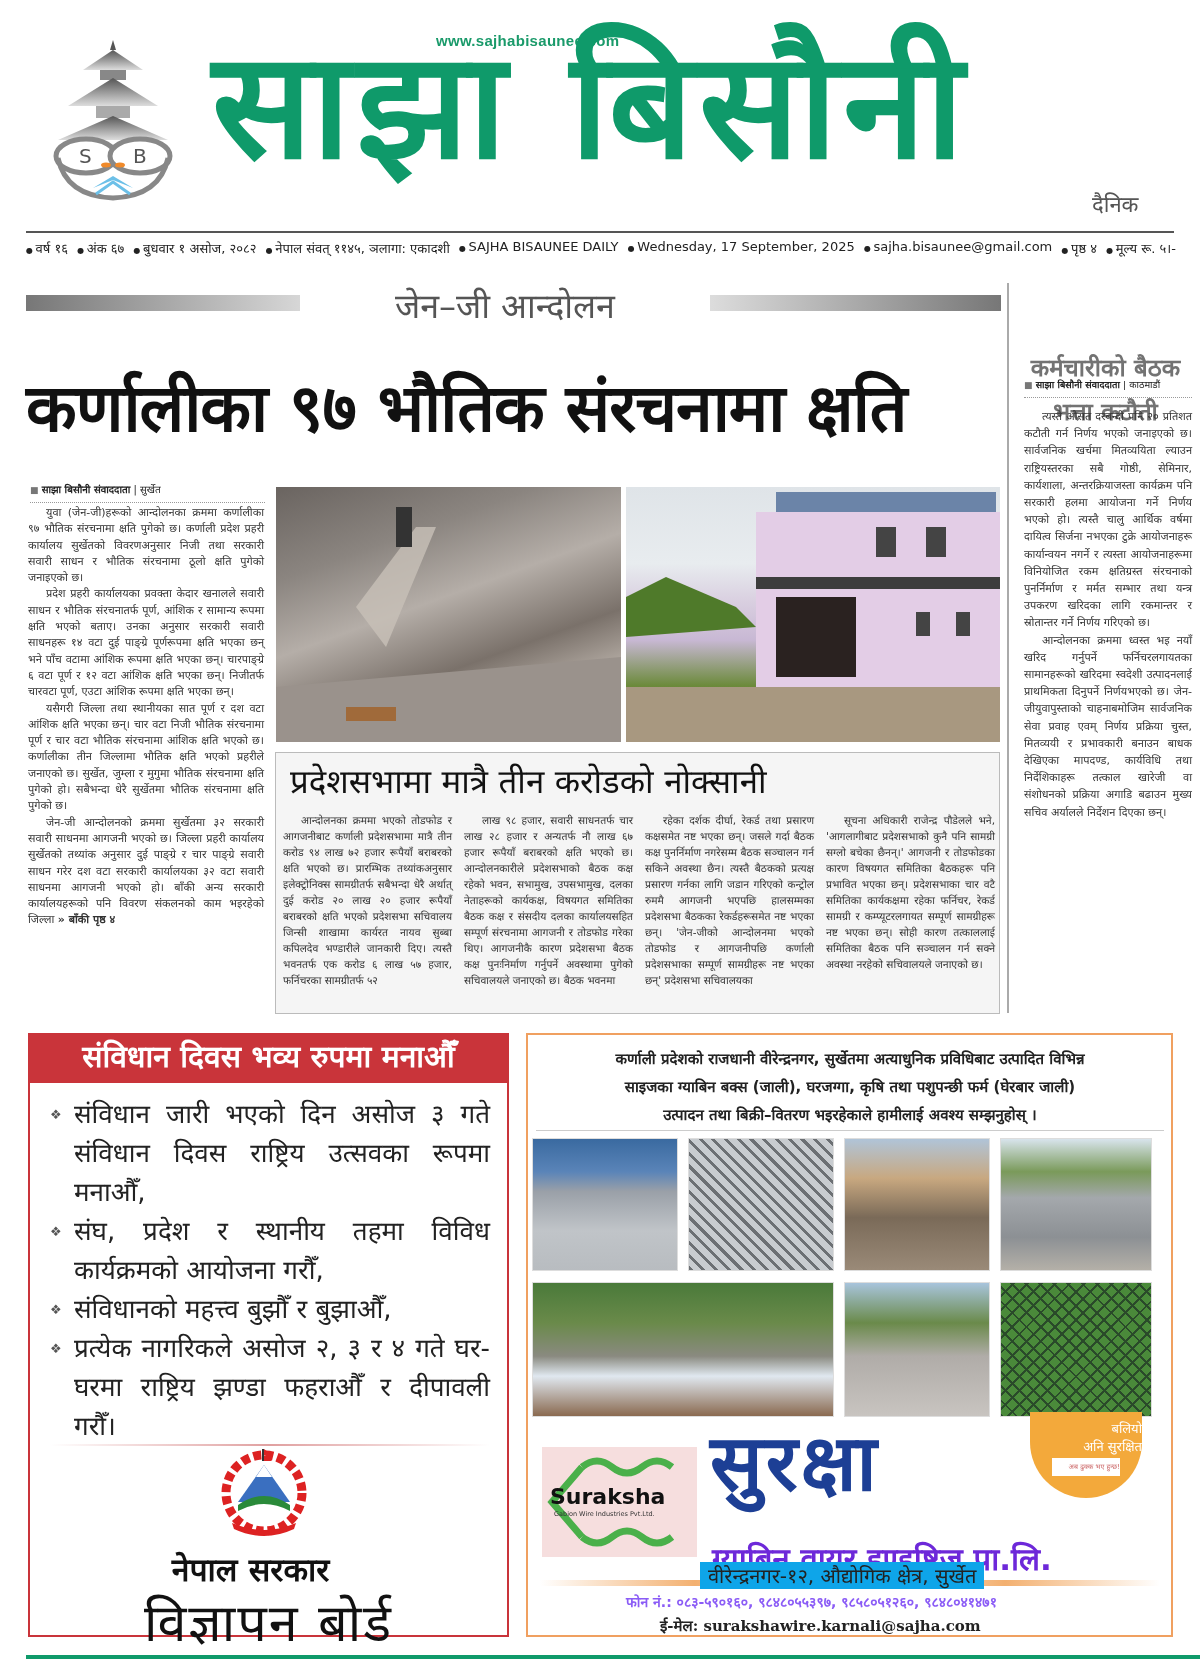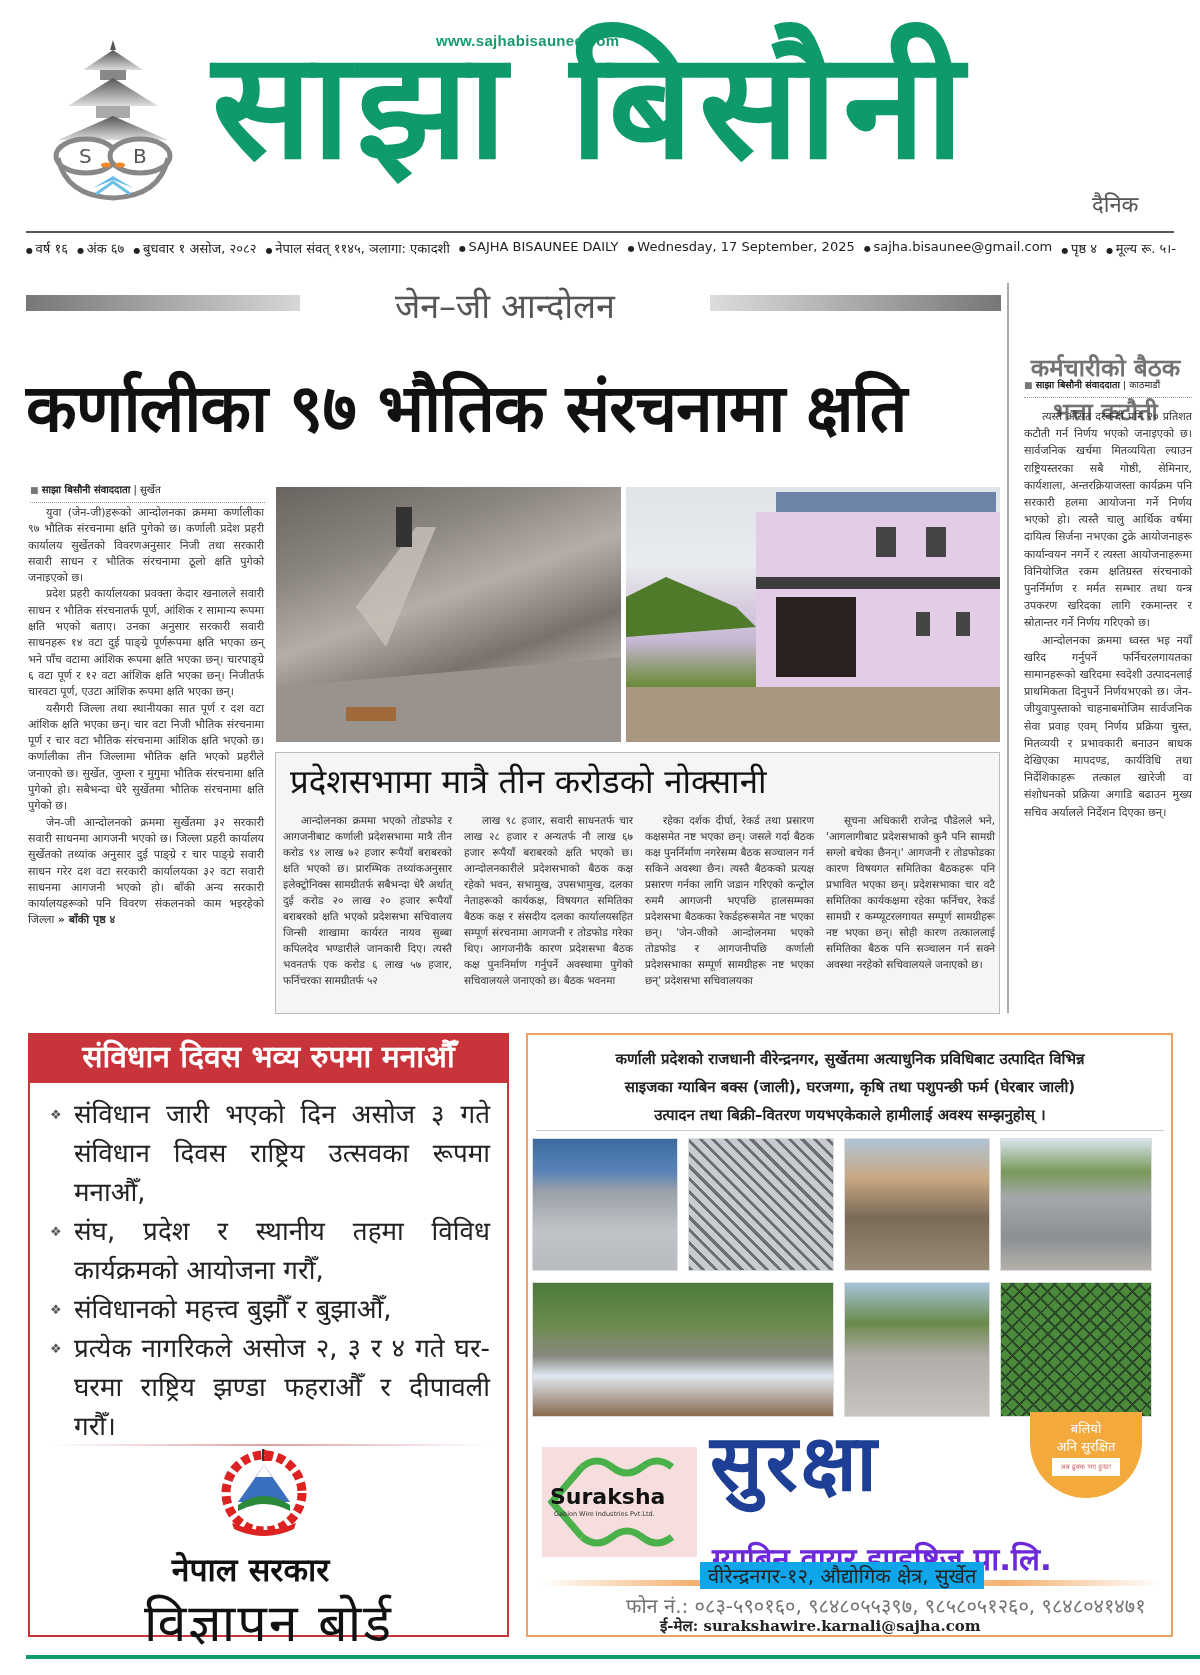--- a/index.html
+++ b/index.html
@@ -49,26 +49,26 @@
   #ad-board-label { left: 28px; top: 1585px; width: 481px; text-align: center; font-size: 52px; font-weight: normal; color: #111; font-family: "DejaVu Serif", serif; letter-spacing: 2px; }
   
   #sur-ad { left: 526px; top: 1033px; width: 647px; height: 604px; border: 2px solid #f0a060; }
   #sur-intro { left: 540px; top: 1045px; width: 620px; text-align: center; font-size: 15px; line-height: 28px; font-weight: bold; color: #222; }
   #sur-rule1 { left: 536px; top: 1130px; width: 628px; height: 1px; background: #ccc; }
   .gal { position: absolute; border: 1px solid #ddd; }
   #sur-logo-box { left: 542px; top: 1447px; width: 155px; height: 110px; background: #f6dede; }
   #sur-logo-text { left: 550px; top: 1484px; font-size: 22px; font-weight: bold; color: #111; font-family: "DejaVu Sans", sans-serif; }
   #sur-logo-sub { left: 554px; top: 1510px; font-size: 6.5px; color: #333; }
   #sur-big { left: 710px; top: 1418px; font-size: 78px; font-weight: bold; color: #1d3f95; font-family: "DejaVu Serif", serif; letter-spacing: 3px; line-height: 90px; }
-  #sur-badge { left: 1030px; top: 1412px; width: 112px; height: 86px; border-radius: 0 0 56px 56px; background: #f3a93b; text-align: center; color: #fff; font-size: 13px; line-height: 18px; padding-top: 8px; }
+  #sur-badge { left: 1030px; top: 1412px; width: 112px; height: 86px; border-radius: 0 0 56px 56px; background: #f3a93b; text-align: right; color: #fff; font-size: 13px; line-height: 18px; padding-top: 8px; }
   #sur-badge small { display: block; font-size: 7px; background: #fff; color: #c66; margin: 2px 22px 0; }
   #sur-sub { left: 712px; top: 1515px; font-size: 31px; font-weight: bold; color: #6d28d9; white-space: nowrap; margin-top: 22px; }
   #sur-rule2 { left: 540px; top: 1580px; width: 620px; height: 6px; background: linear-gradient(90deg, #fff, #f3b070 25%, #fff 50%, #f3b070 75%, #fff); }
   #sur-address { left: 700px; top: 1562px; font-size: 20px; color: #222; background: #0ea5e9; padding: 0 8px; }
-  #sur-phone { left: 626px; top: 1592px; font-size: 20px; color: #737373; font-weight: normal; white-space: nowrap; }
+  #sur-phone { left: 626px; top: 1592px; font-size: 14px; color: #8b5cf6; font-weight: bold; white-space: nowrap; }
   #sur-email { left: 660px; top: 1615px; font-size: 15px; font-weight: bold; color: #222; font-family: "DejaVu Serif", serif; white-space: nowrap; }
   #bottom-rule { left: 26px; top: 1655px; width: 1174px; height: 4px; background: #0f9a6a; }
 </style>
 </head>
 <body>
 
 <div class="abs" id="logo">
   <svg width="150" height="165" viewBox="0 0 150 165">
     <defs>
         <linearGradient id="lg" x1="0" y1="0" x2="0" y2="1">
@@ -192,21 +192,21 @@
     <polygon points="46,2 54,8 46,8 54,14 46,14" fill="#d22"></polygon>
   </svg>
 </div>
 <div class="abs" id="gov-label">नेपाल सरकार</div>
 <div class="abs" id="ad-board-label">विज्ञापन बोर्ड</div>
 
 <div class="abs" id="sur-ad"></div>
 <div class="abs" id="sur-intro">
   <div>कर्णाली प्रदेशको राजधानी वीरेन्द्रनगर, सुर्खेतमा अत्याधुनिक प्रविधिबाट उत्पादित विभिन्न</div>
   <div>साइजका ग्याबिन बक्स (जाली), घरजग्गा, कृषि तथा पशुपन्छी फर्म (घेरबार जाली)</div>
-  <div>उत्पादन तथा बिक्री–वितरण णयभएकेकाले हामीलाई अवश्य सम्झनुहोस् ।</div>
+  <div>उत्पादन तथा बिक्री–वितरण भइरहेकाले हामीलाई अवश्य सम्झनुहोस् ।</div>
 </div>
 <div class="abs" id="sur-rule1"></div>
 
 <div class="gal" style="left:532px;top:1138px;width:146px;height:133px;background:linear-gradient(180deg,#3a6aa0 0%,#5a84b8 25%,#9aa0a8 40%,#c0c4c8 70%,#b8bcc0 100%);"></div>
 <div class="gal" style="left:688px;top:1138px;width:146px;height:133px;background:repeating-linear-gradient(45deg,#6c7074 0 3px,#c8ccd0 3px 9px),#999;"></div>
 <div class="gal" style="left:844px;top:1138px;width:146px;height:133px;background:linear-gradient(180deg,#b0c4d8 0%,#c8a880 30%,#7a6a58 60%,#9a8a78 100%);"></div>
 <div class="gal" style="left:1000px;top:1138px;width:152px;height:133px;background:linear-gradient(180deg,#d8e4ec 0%,#7a9a5a 25%,#a4a8ac 45%,#8c9094 75%,#b4b0a8 100%);"></div>
 <div class="gal" style="left:532px;top:1282px;width:302px;height:135px;background:linear-gradient(180deg,#4a7a3a 0%,#6a8a4a 30%,#8a8a80 55%,#e0e8f0 70%,#8a6a50 100%);"></div>
 <div class="gal" style="left:844px;top:1282px;width:146px;height:135px;background:linear-gradient(180deg,#a8c4dc 0%,#6a8a4a 30%,#b0aca8 55%,#c8c4c0 100%);"></div>
 <div class="gal" style="left:1000px;top:1282px;width:152px;height:135px;background:repeating-linear-gradient(45deg,#2a4a2a 0 2px,transparent 2px 10px),repeating-linear-gradient(-45deg,#2a4a2a 0 2px,transparent 2px 10px),#4a8a3a;"></div>

